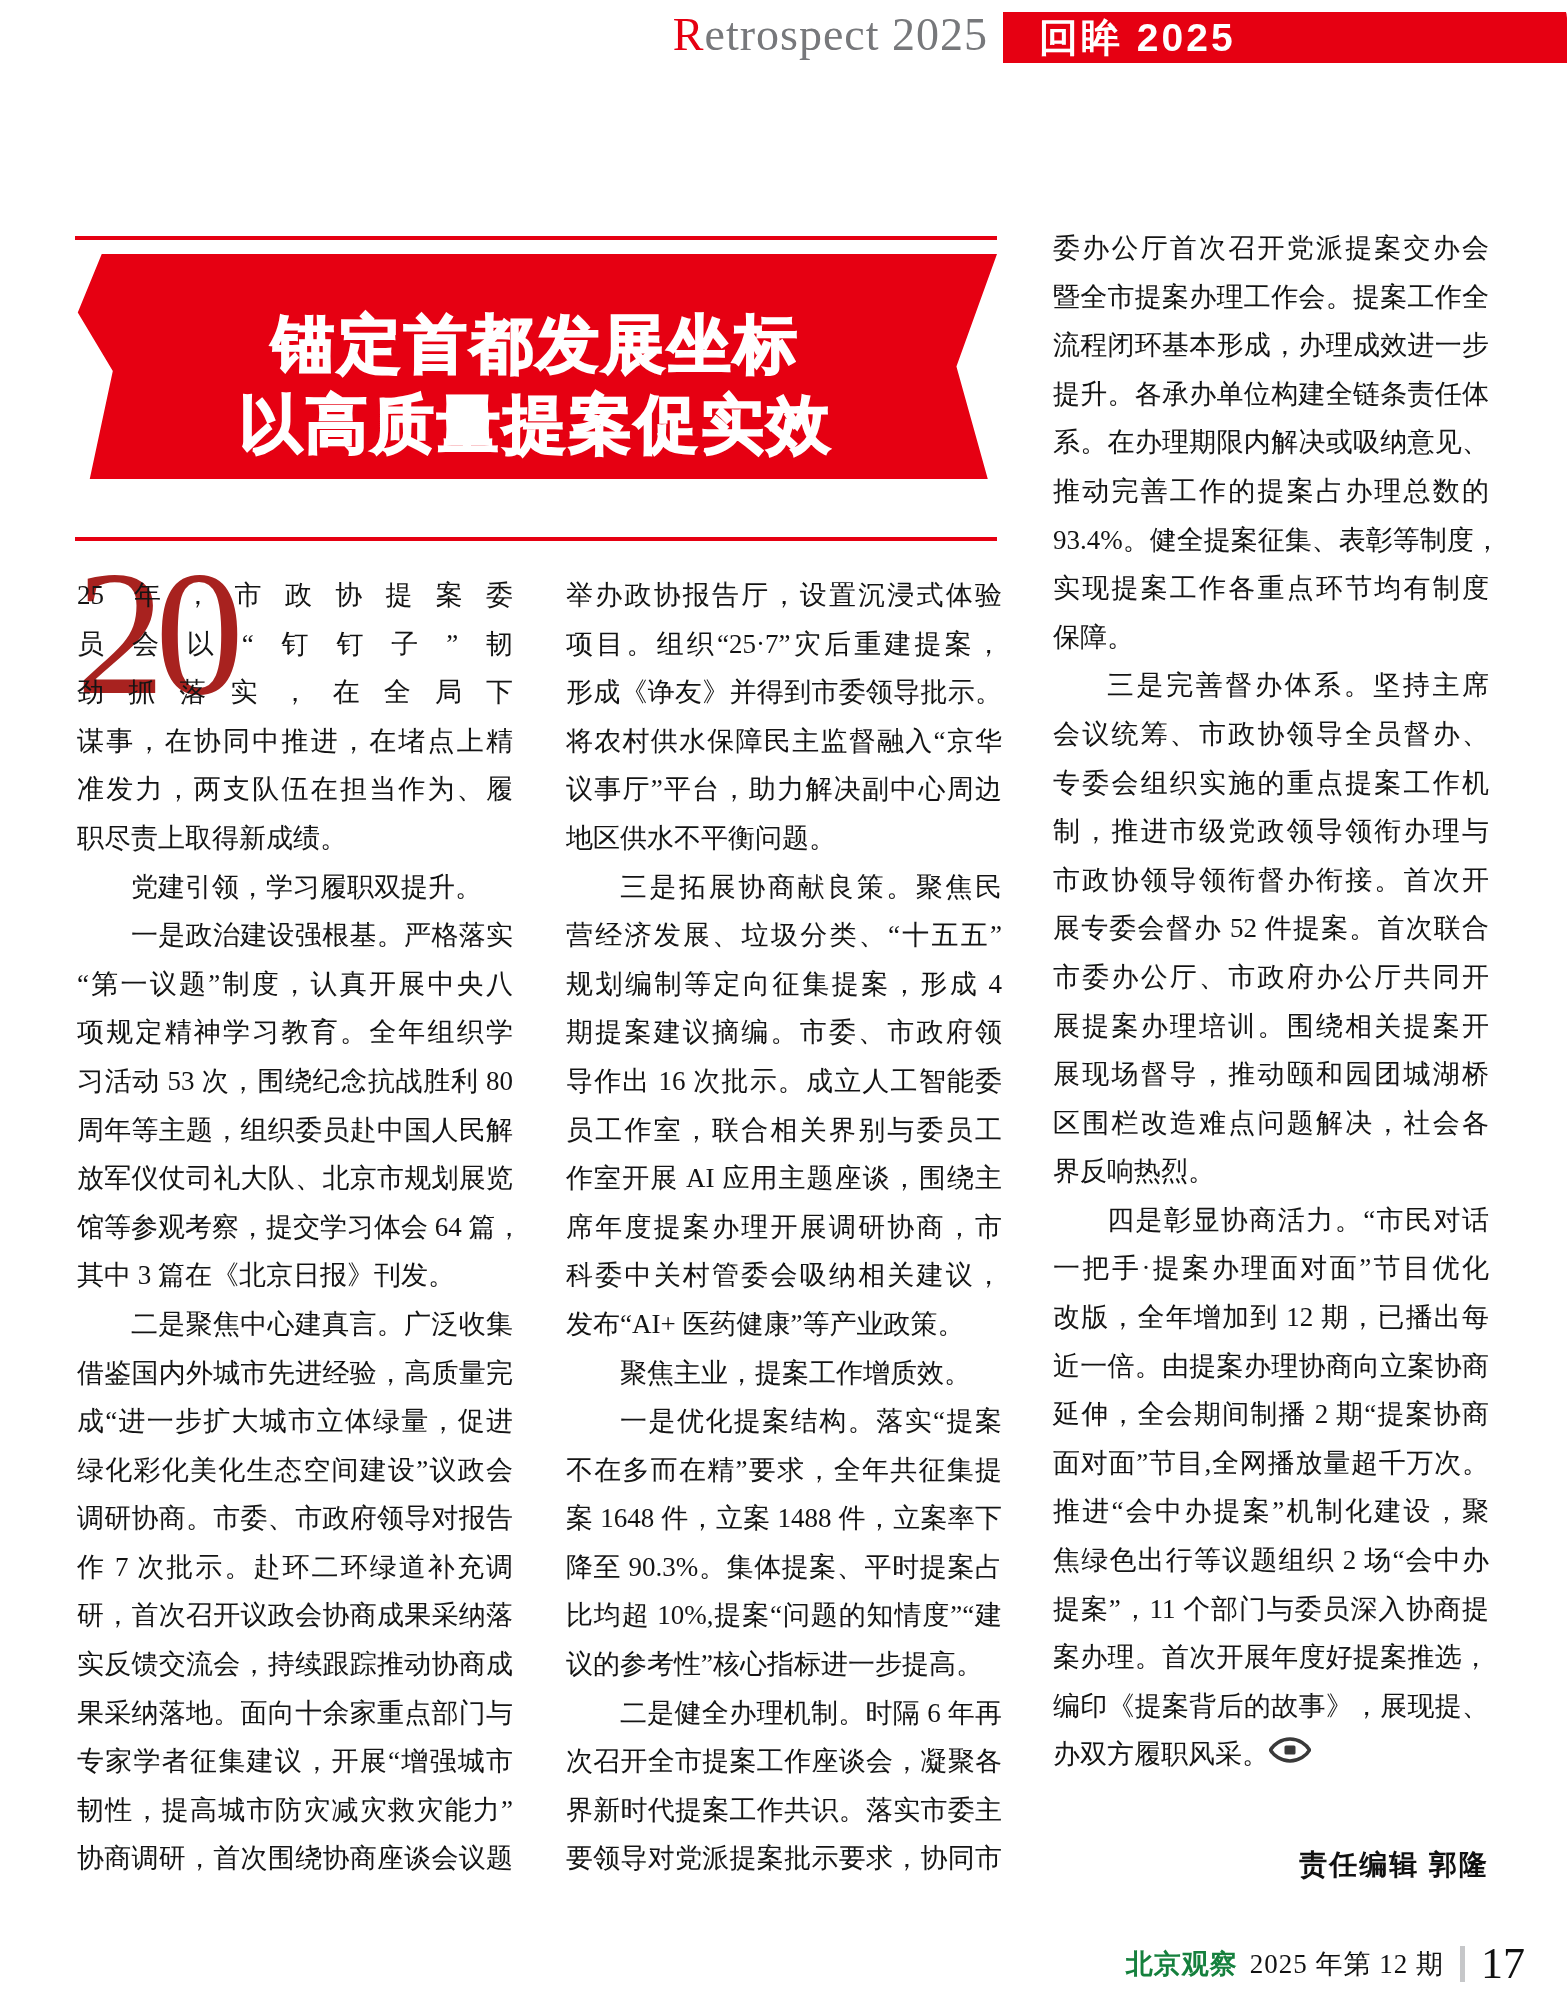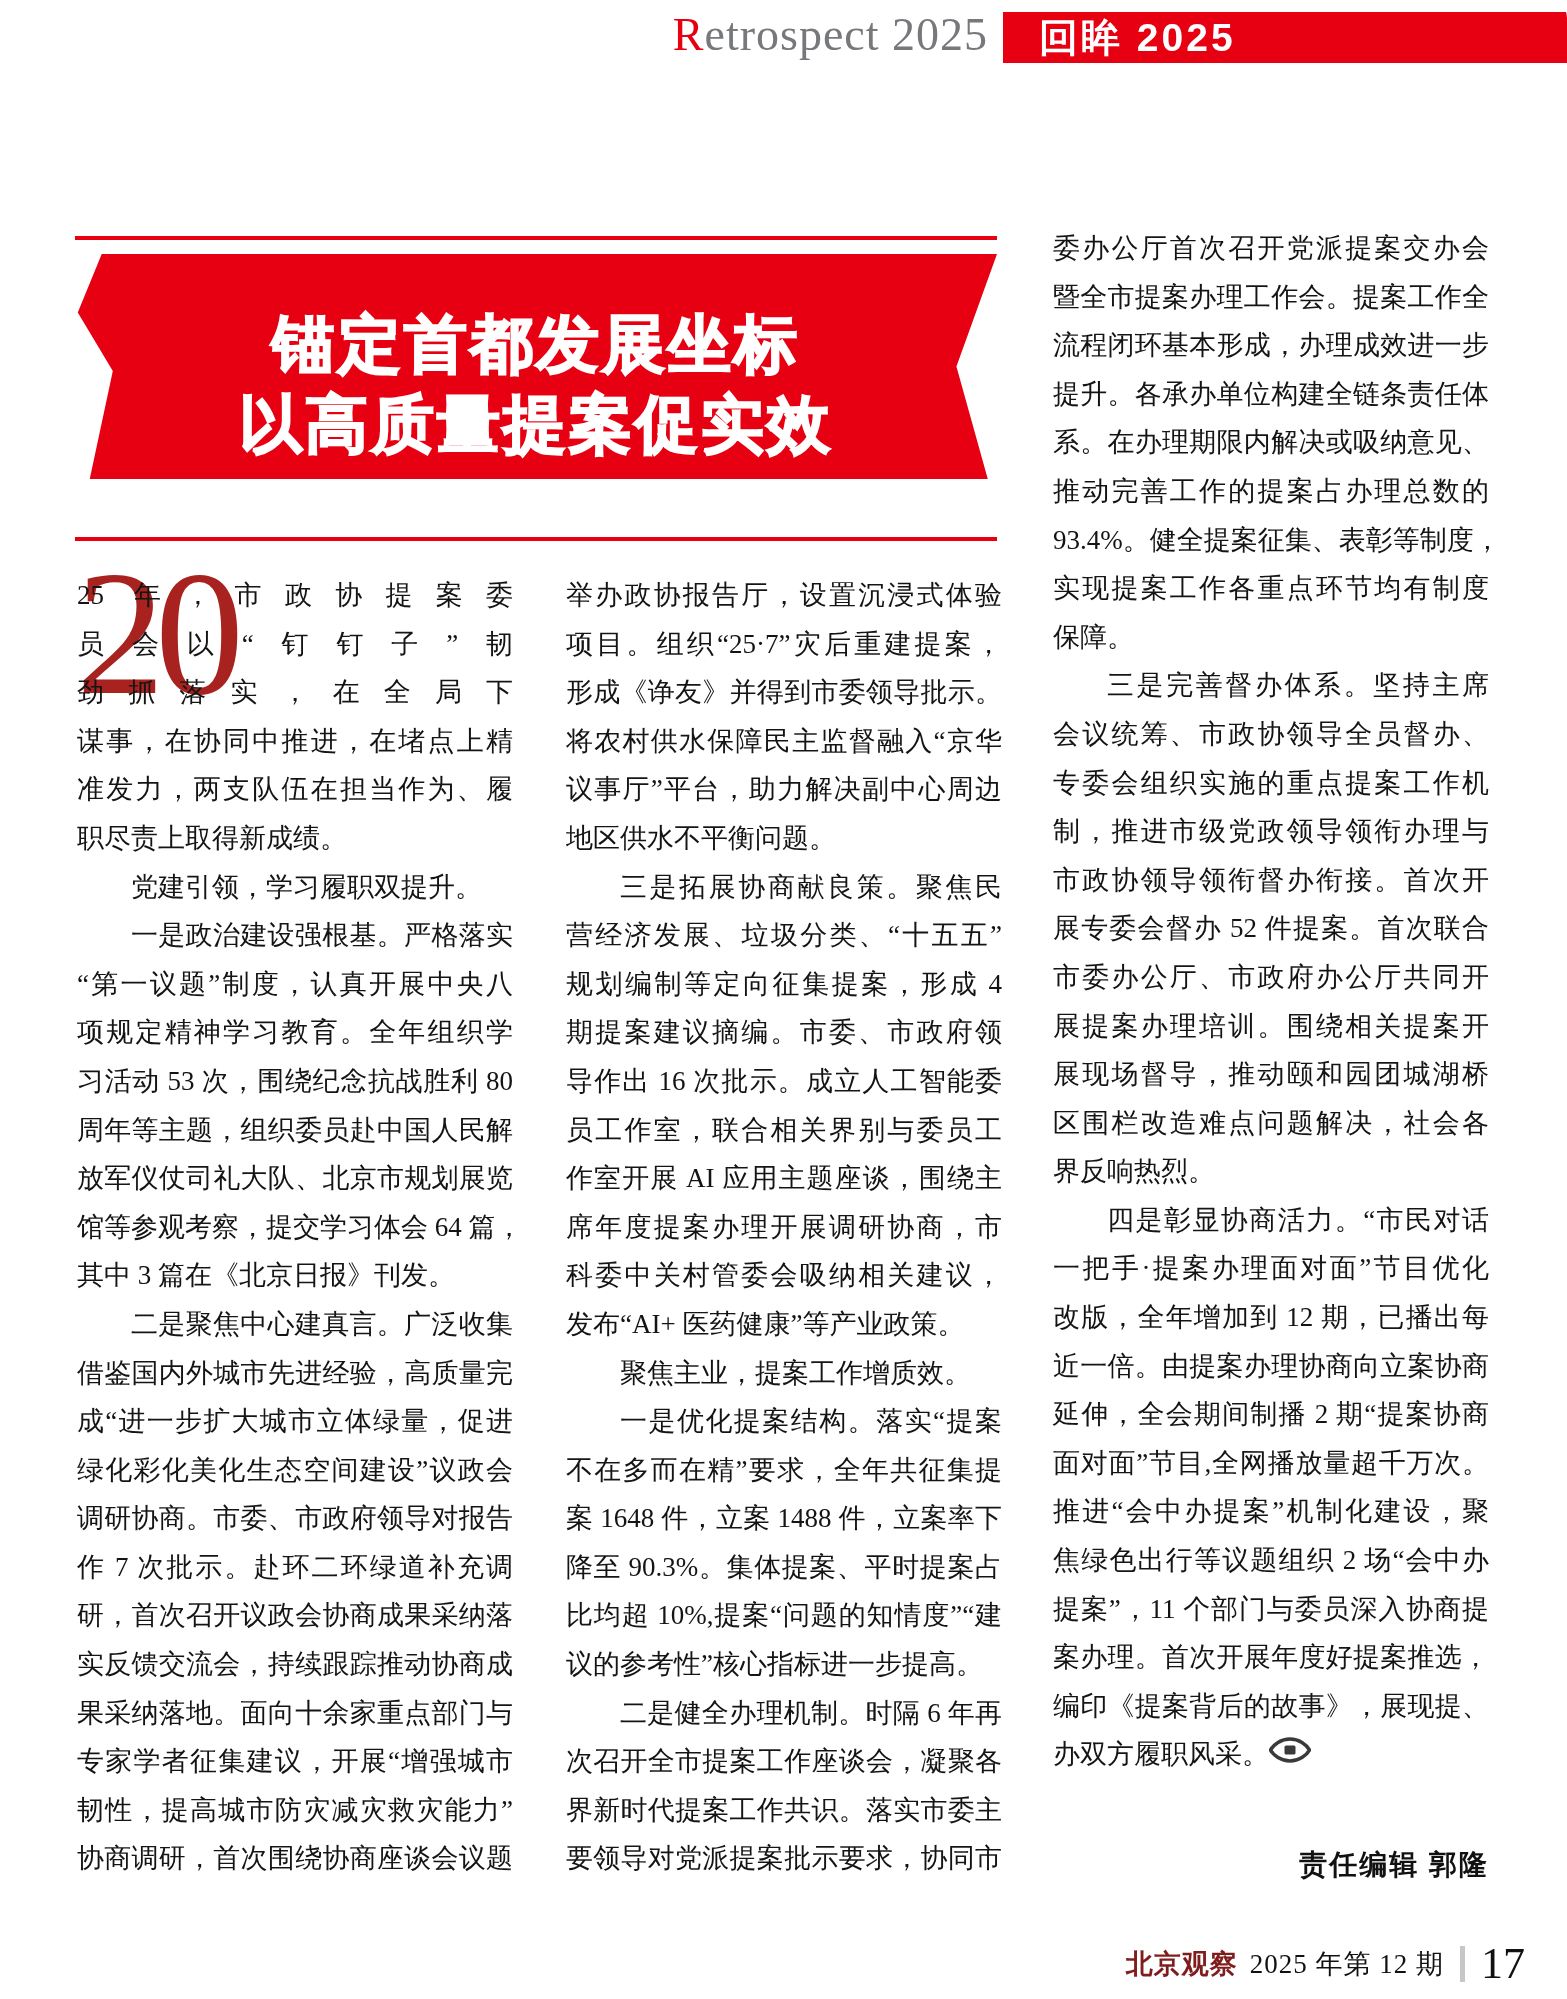--- a/index.html
+++ b/index.html
@@ -107,21 +107,21 @@
     font-weight:700;font-size:28px;color:#111;
     letter-spacing:2px;
   }
   
   .footer{
     position:absolute;top:1938px;right:42px;
     display:flex;align-items:center;gap:12px;
   }
   .footer .magazine{
     font-family:Liberation Mono, monospace;
-    font-weight:700;font-size:27px;color:#7f1d1d;letter-spacing:1px;
+    font-weight:700;font-size:27px;color:#15803d;letter-spacing:1px;
   }
   .footer .issue{
     font-family:Liberation Serif, serif;
     font-size:27px;color:#111;letter-spacing:1px;
   }
   .footer .divider{
     width:5px;height:36px;background:#c6c7c9;margin:0 4px;
   }
   .footer .pagenum{
     font-family:"Liberation Serif","DejaVu Serif",serif;

